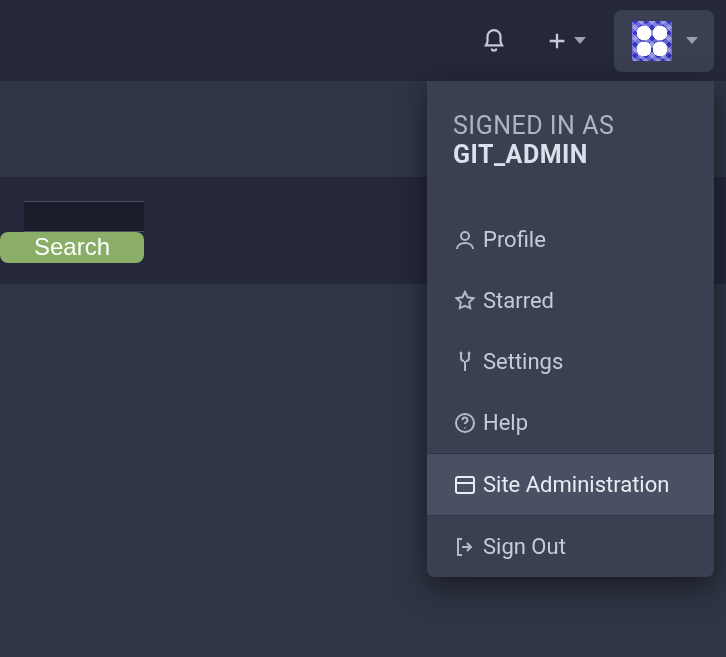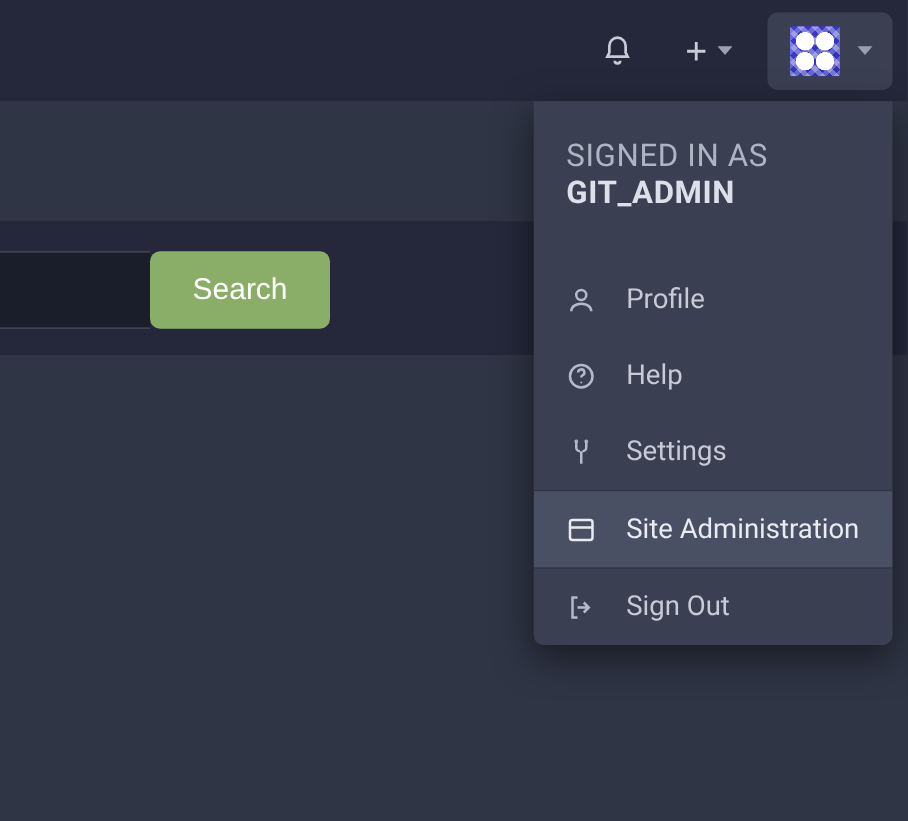--- a/index.html
+++ b/index.html
@@ -88,20 +88,21 @@
     align-items: center;
     padding-left: 0;
     padding-right: 20px;
     gap: 30px;
   }
   .search-input-wrap {
     display: flex;
     align-items: flex-end;
     height: 62px;
     margin-top: 2px;
+    flex-direction: column;
   }
   .search-input {
     width: 120px;
     height: 62px;
     background: #1a1e2b;
     border: 1px solid #4a5063;
     border-right: none;
     border-left: none;
     border-top-right-radius: 0;
     border-bottom-right-radius: 0;
@@ -146,21 +147,21 @@
     color: #aeb4c2;
     letter-spacing: 0.5px;
   }
   .menu-header .username {
     color: #dbe0ea;
     font-weight: 700;
   }
   .menu-item {
     display: flex;
     align-items: center;
-    gap: 24px;
+    gap: 6px;
     padding: 18px 26px;
     font-size: 22px;
     color: #c6cbd6;
     cursor: pointer;
   }
   .menu-item svg {
     width: 24px;
     height: 24px;
     flex: 0 0 24px;
     stroke: #b5bac8;
@@ -219,34 +220,40 @@
 
   <div class="menu-item">
     <svg viewBox="0 0 24 24">
         <circle cx="12" cy="8" r="4"></circle>
         <path d="M4 21c0-4 4-6 8-6s8 2 8 6"></path>
       </svg>
     <span>Profile</span>
   </div>
   <div class="menu-item">
     <svg viewBox="0 0 24 24">
+        <path d="M12 3l2.6 5.3 5.9.9-4.3 4.1 1 5.8L12 16.9 6.8 19.1l1-5.8L3.5 9.2l5.9-.9z"></path>
+      </svg>
+    <span>Starred</span>
+  </div>
+  <div class="menu-item">
+    <svg viewBox="0 0 24 24">
+        <path d="M8 3v5a3 3 0 0 0 3 3M16 3v5a3 3 0 0 1-3 3M12 11v10"></path>
+        <circle cx="8" cy="3" r="0.5"></circle>
+        <circle cx="16" cy="3" r="0.5"></circle>
+      </svg>
+    <span>Settings</span>
+  </div>
+  <div class="menu-item">
+    <svg viewBox="0 0 24 24">
         <circle cx="12" cy="12" r="9"></circle>
         <path d="M9.5 9a2.5 2.5 0 1 1 3.5 2.3c-.9.4-1 1-1 1.7"></path>
         <circle cx="12" cy="17" r="0.8" fill="#b5bac8" stroke="none"></circle>
       </svg>
     <span>Help</span>
   </div>
-  <div class="menu-item">
-    <svg viewBox="0 0 24 24">
-        <path d="M8 3v5a3 3 0 0 0 3 3M16 3v5a3 3 0 0 1-3 3M12 11v10"></path>
-        <circle cx="8" cy="3" r="0.5"></circle>
-        <circle cx="16" cy="3" r="0.5"></circle>
-      </svg>
-    <span>Settings</span>
-  </div>
 
   <div class="menu-sep"></div>
 
   <div class="menu-item active">
     <svg viewBox="0 0 24 24">
         <rect x="3" y="4" width="18" height="16" rx="2"></rect>
         <path d="M3 10h18M7 7h.01M7 13h.01M7 17h.01"></path>
       </svg>
     <span>Site Administration</span>
   </div>

